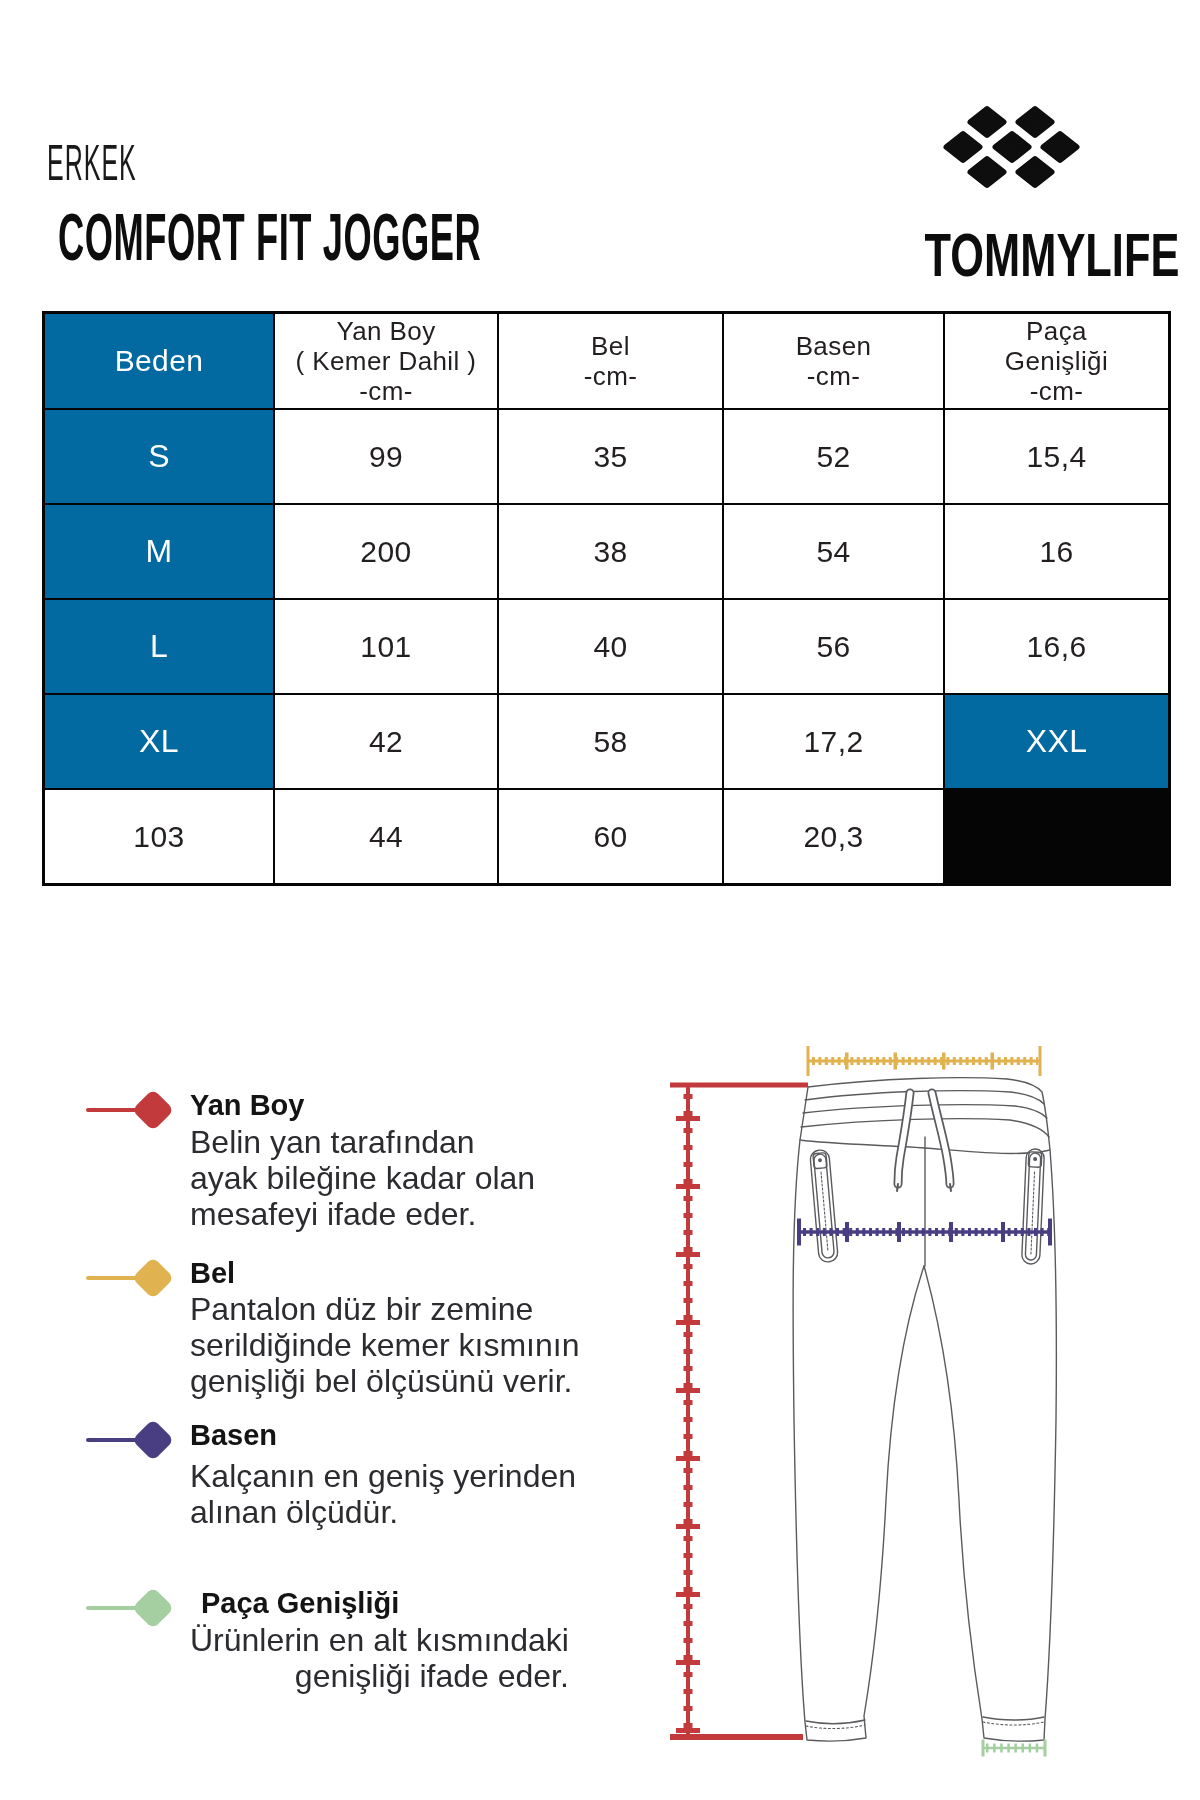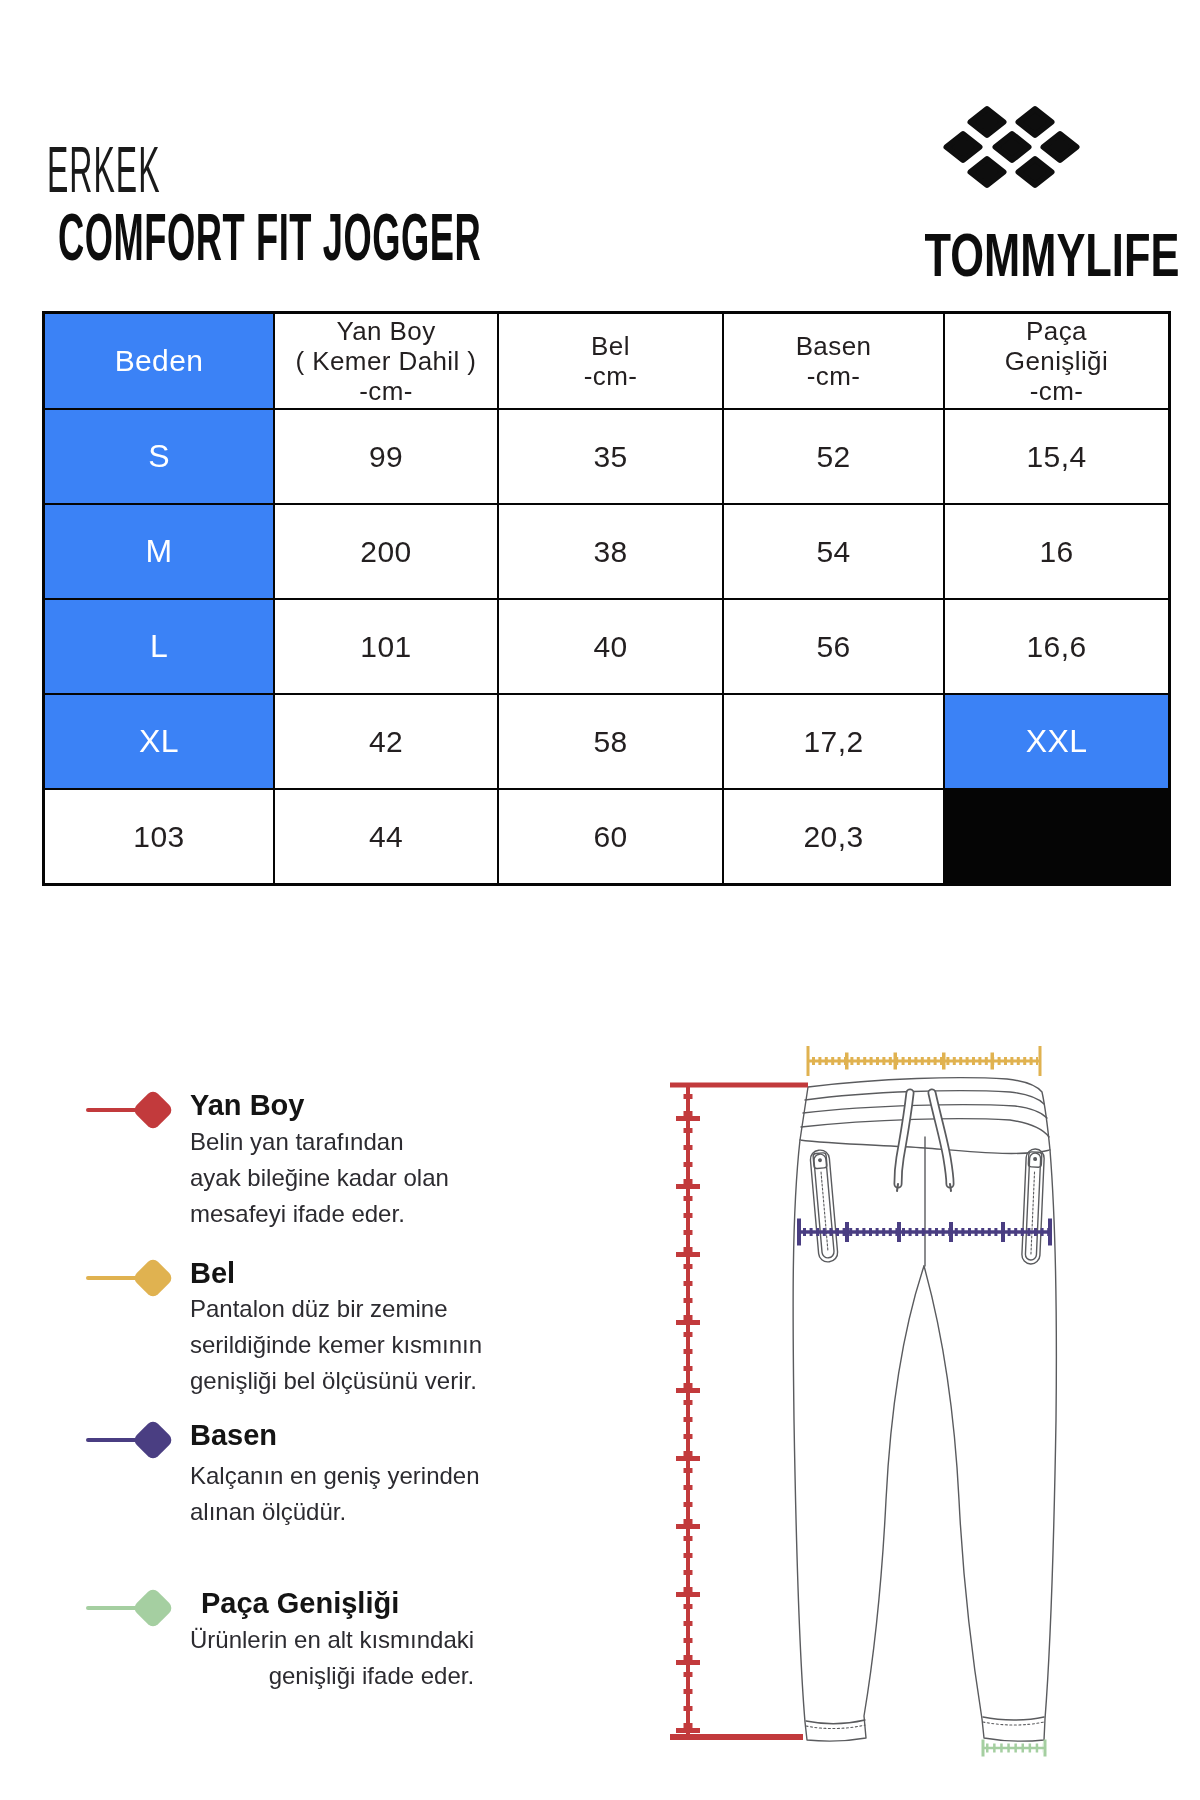--- a/index.html
+++ b/index.html
@@ -2,47 +2,47 @@
 <html><head>
 <meta charset="utf-8">
 <style>
   html,body{margin:0;padding:0;background:#fff;}
   .page{position:relative;width:1200px;height:1800px;background:#fff;overflow:hidden;
         font-family:"Liberation Sans", sans-serif;color:#231f20;}
   .abs{position:absolute;}
   .cond{display:inline-block;transform-origin:0 50%;white-space:nowrap;}
 
   
-  .erkek{left:47px;top:138px;font-size:64px;font-weight:400;line-height:1;color:#1a1a1a;}
+  .erkek{left:47px;top:138px;font-size:50px;font-weight:400;line-height:1;color:#1a1a1a;}
   .erkek .cond{transform:scaleX(0.50);letter-spacing:2px;}
   .product{left:47px;top:204px;font-size:66px;font-weight:700;line-height:1;color:#0d0d0d;margin-left:11px;}
   .product .cond{transform:scaleX(0.55);letter-spacing:1px;}
   .brandwrap{left:870px;top:95px;width:290px;text-align:center;}
   .brandname{margin-top:20px;font-size:62px;font-weight:700;line-height:1;color:#0d0d0d;}
   .brandname .cond{transform-origin:50% 50%;transform:scaleX(0.70);}
 
   
   .tbl{left:42px;top:311px;width:1123px;border:3px solid #050505;background:#050505;
        display:grid;grid-template-columns:228px 222px 223px 219px 223px;
        grid-template-rows:94px 93px 93px 93px 93px 93px;gap:2px;}
   .cell{background:#fff;display:flex;align-items:center;justify-content:center;
         text-align:center;letter-spacing:0.4px;}
-  .cell.dark{background:#3b82f6;color:#fff;}
+  .cell.dark{background:#0369a1;color:#fff;}
   .cell.head{font-size:26px;line-height:30px;white-space:pre-line;}
   .cell.corner{font-size:30px;}
   .cell.size{font-size:32px;}
   .cell.val{font-size:30px;}
 
   
   .guide-title{left:300px;top:956px;width:600px;text-align:center;
                font-size:74px;font-weight:400;line-height:1.1;color:#111;}
   .guide-title .cond{transform-origin:50% 50%;transform:scaleX(0.62);}
 
   .leg-title{font-size:29px;font-weight:700;color:#141414;line-height:34px;}
-  .leg-desc{font-size:24px;font-weight:400;color:#2c2b30;line-height:36px;white-space:pre-line;}
+  .leg-desc{font-size:32px;font-weight:400;color:#2c2b30;line-height:36px;white-space:pre-line;}
   .marker-line{height:4px;width:52px;border-radius:2px;background:var(--c,#999);}
   .marker-diamond{width:30px;height:30px;border-radius:7px;transform:rotate(45deg);
                   background:var(--c,#999);}
 
   .diagram{left:0;top:0;width:1200px;height:1800px;pointer-events:none;}
 </style>
 </head>
 <body>
 
 <div class="page">

